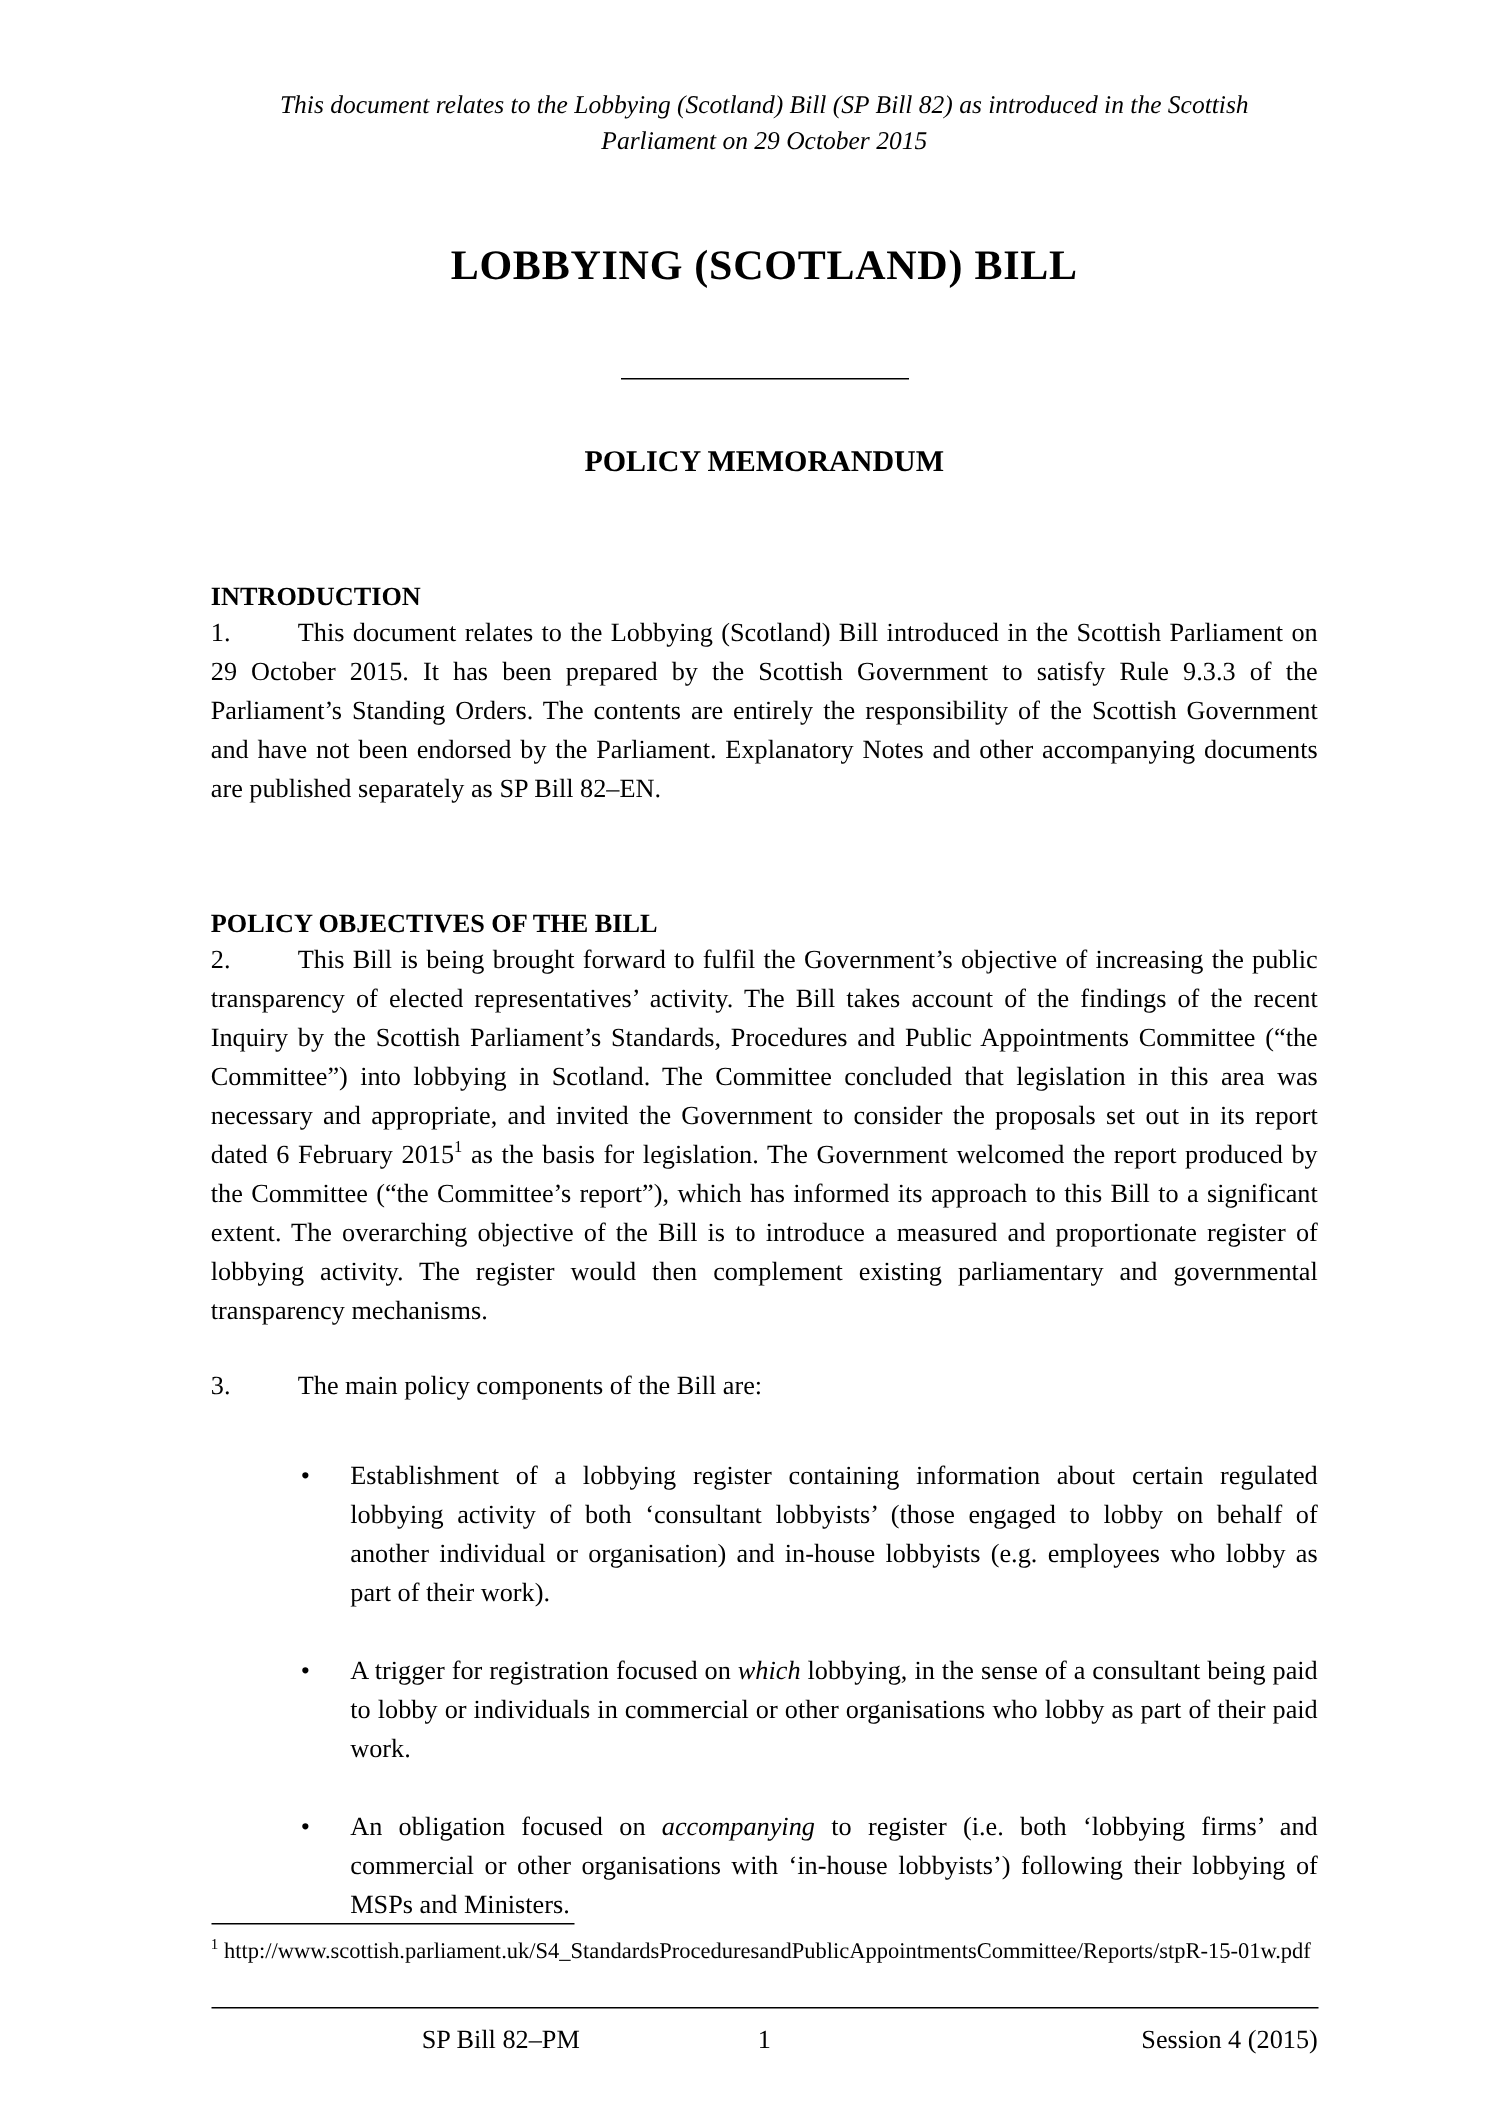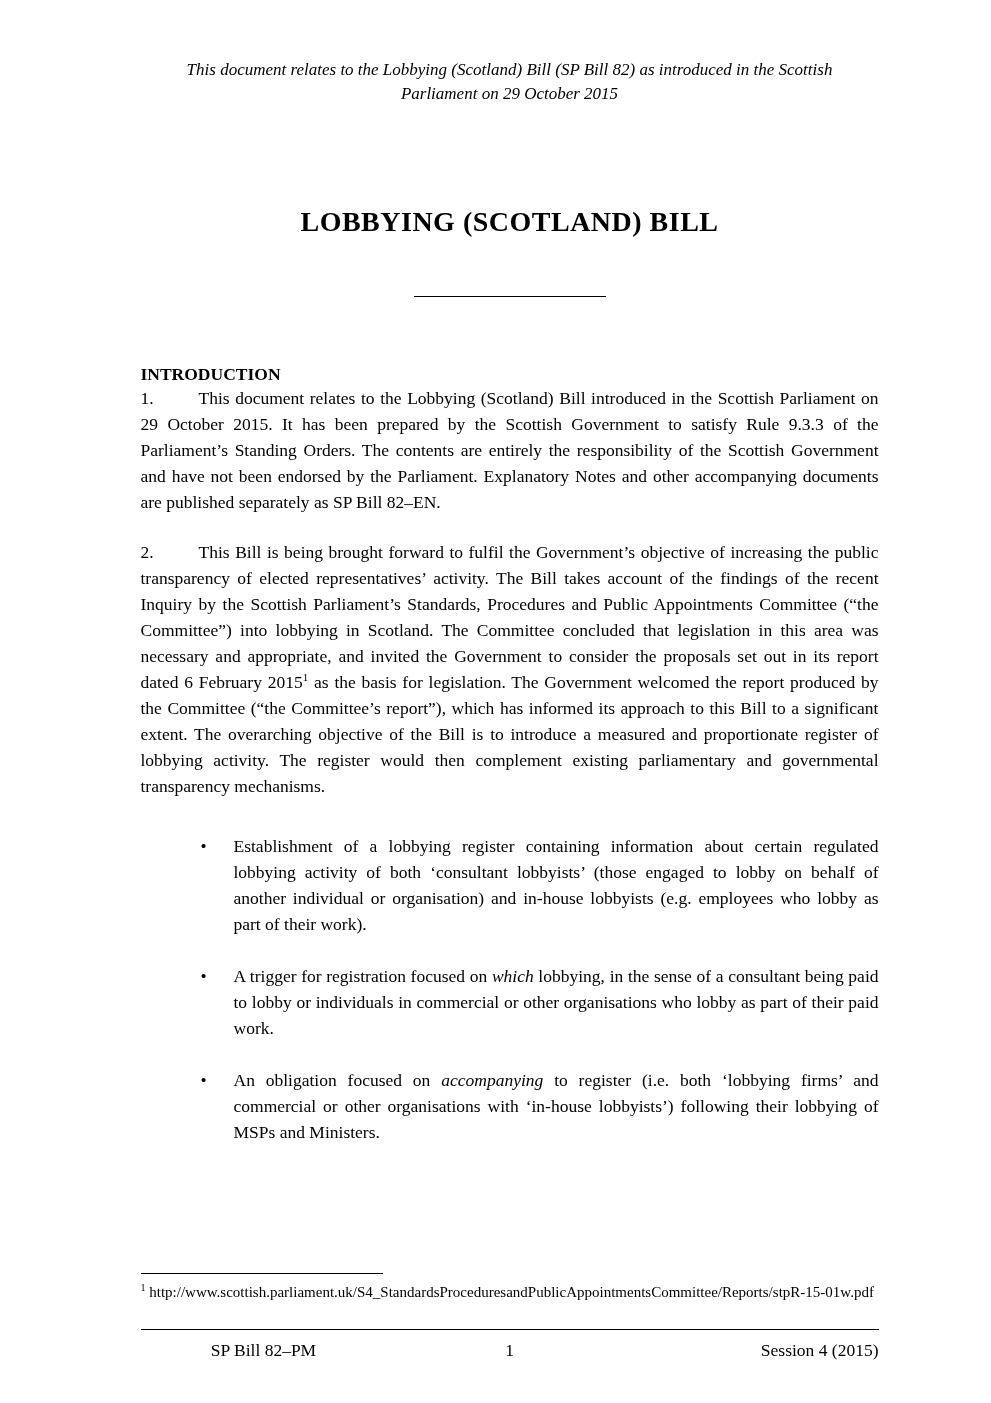--- a/index.html
+++ b/index.html
@@ -22,21 +22,21 @@
     font-style: italic;
     font-size: 17px;
     line-height: 24px;
     text-align: center;
     margin: 0 10px;
   }
   .doc-title {
     font-size: 28px;
     font-weight: bold;
     text-align: center;
-    margin-top: 100px;
+    margin-top: 56px;
     letter-spacing: 0.5px;
   }
   .title-rule {
     width: 192px;
     border: 0;
     border-top: 1.5px solid #000;
     margin: 58px auto 0 auto;
   }
   .doc-subtitle {
     font-size: 20px;
@@ -104,43 +104,46 @@
   }
   .footer {
     margin-top: 26px;
     border-top: 1.5px solid #000;
     padding-top: 10px;
     font-size: 17.5px;
     display: flex;
     align-items: baseline;
     position: relative;
   }
-  .footer .footer-left { flex: 1; text-align: center; }
+  .footer .footer-left { flex: 1; text-align: right; }
   .footer .footer-center { flex: 1; text-align: center; }
   .footer .footer-right { flex: 1; text-align: right; }
 </style>
 </head>
 <body>
 
 <div class="page">
 
   <div class="header-note">This document relates to the Lobbying (Scotland) Bill (SP Bill 82) as introduced in the Scottish Parliament on 29 October 2015</div>
 
   <h1 class="doc-title">LOBBYING (SCOTLAND) BILL</h1>
 
   <hr class="title-rule">
 
+  <h2 class="doc-subtitle">POLICY MEMORANDUM</h2>
 
   <h3 class="section-heading">INTRODUCTION</h3>
 
   <p class="para"><span class="para-num">1.</span><span>This document relates to the Lobbying (Scotland) Bill introduced in the Scottish Parliament on 29 October 2015. It has been prepared by the Scottish Government to satisfy Rule 9.3.3 of the Parliament’s Standing Orders. The contents are entirely the responsibility of the Scottish Government and have not been endorsed by the Parliament. Explanatory Notes and other accompanying documents are published separately as SP Bill 82–EN.</span></p>
 
+  <h3 class="section-heading">POLICY OBJECTIVES OF THE BILL</h3>
 
   <p class="para"><span class="para-num">2.</span><span>This Bill is being brought forward to fulfil the Government’s objective of increasing the public transparency of elected representatives’ activity. The Bill takes account of the findings of the recent Inquiry by the Scottish Parliament’s Standards, Procedures and Public Appointments Committee (“the Committee”) into lobbying in Scotland. The Committee concluded that legislation in this area was necessary and appropriate, and invited the Government to consider the proposals set out in its report dated 6 February 2015</span><sup class="fn-ref">1</sup><span> as the basis for legislation. The Government welcomed the report produced by the Committee (“the Committee’s report”), which has informed its approach to this Bill to a significant extent. The overarching objective of the Bill is to introduce a measured and proportionate register of lobbying activity.  The register would then complement existing parliamentary and governmental transparency mechanisms.</span></p>
 
+  <p class="para"><span class="para-num">3.</span><span>The main policy components of the Bill are:</span></p>
 
   <ul class="bullets">
     <li><span class="bullet-dot">•</span><span>Establishment of a lobbying register containing information about certain regulated lobbying activity of both ‘consultant lobbyists’ (those engaged to lobby on behalf of another individual or organisation) and in-house lobbyists (e.g. employees who lobby as part of their work).</span><em class="italic"></em><span></span></li>
     <li><span class="bullet-dot">•</span><span>A trigger for registration focused on </span><em class="italic">which</em><span> lobbying, in the sense of a consultant being paid to lobby or individuals in commercial or other organisations who lobby as part of their paid work.</span></li>
     <li><span class="bullet-dot">•</span><span>An obligation focused on </span><em class="italic">accompanying</em><span> to register (i.e. both ‘lobbying firms’ and commercial or other organisations with ‘in-house lobbyists’) following their lobbying of MSPs and Ministers.</span></li>
   </ul>
 
   <div class="footnote-area">
     <hr class="footnote-rule">
     <div class="footnote"><sup>1</sup><span> http://www.scottish.parliament.uk/S4_StandardsProceduresandPublicAppointmentsCommittee/Reports/stpR-15-01w.pdf</span></div>

